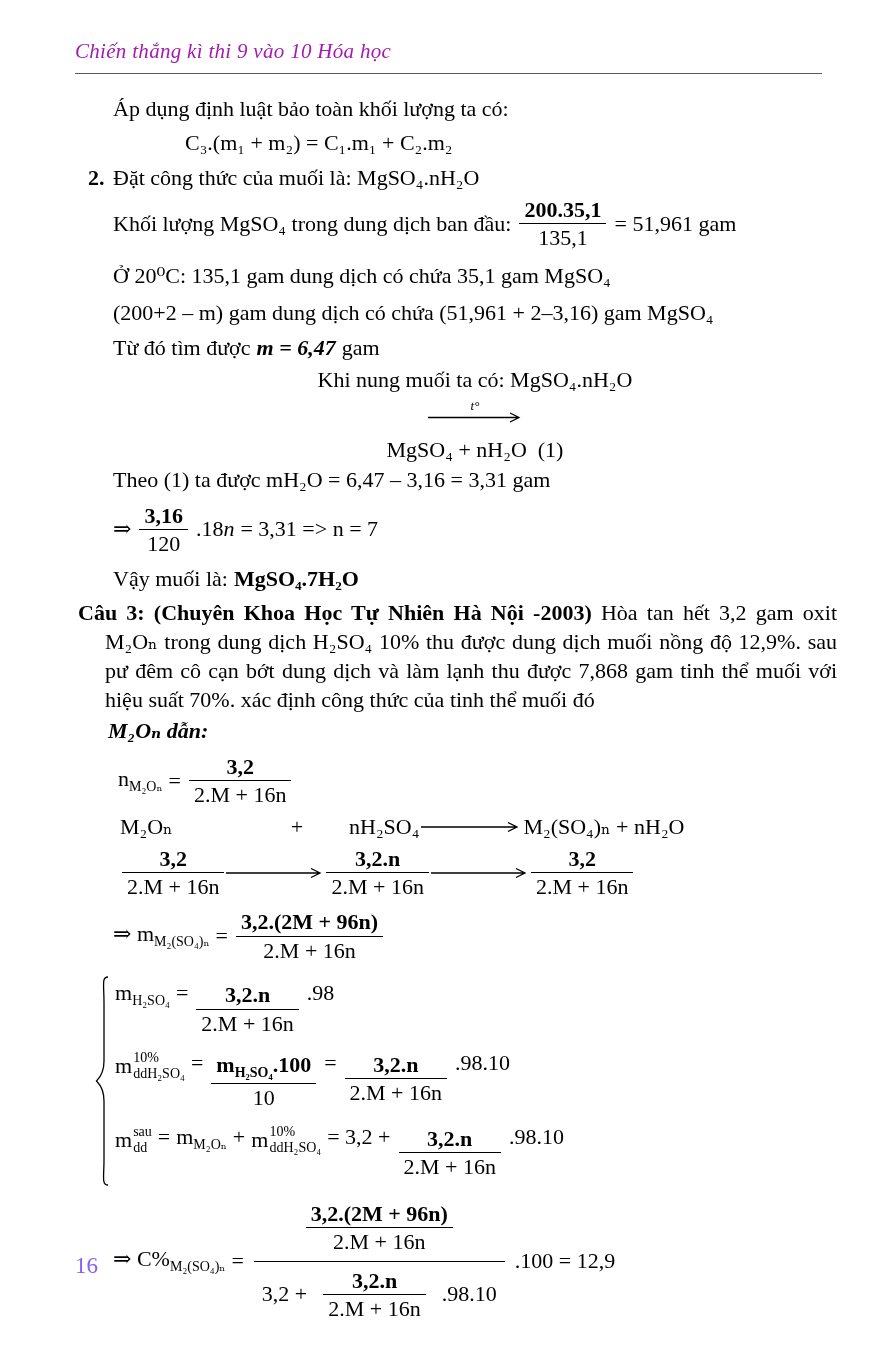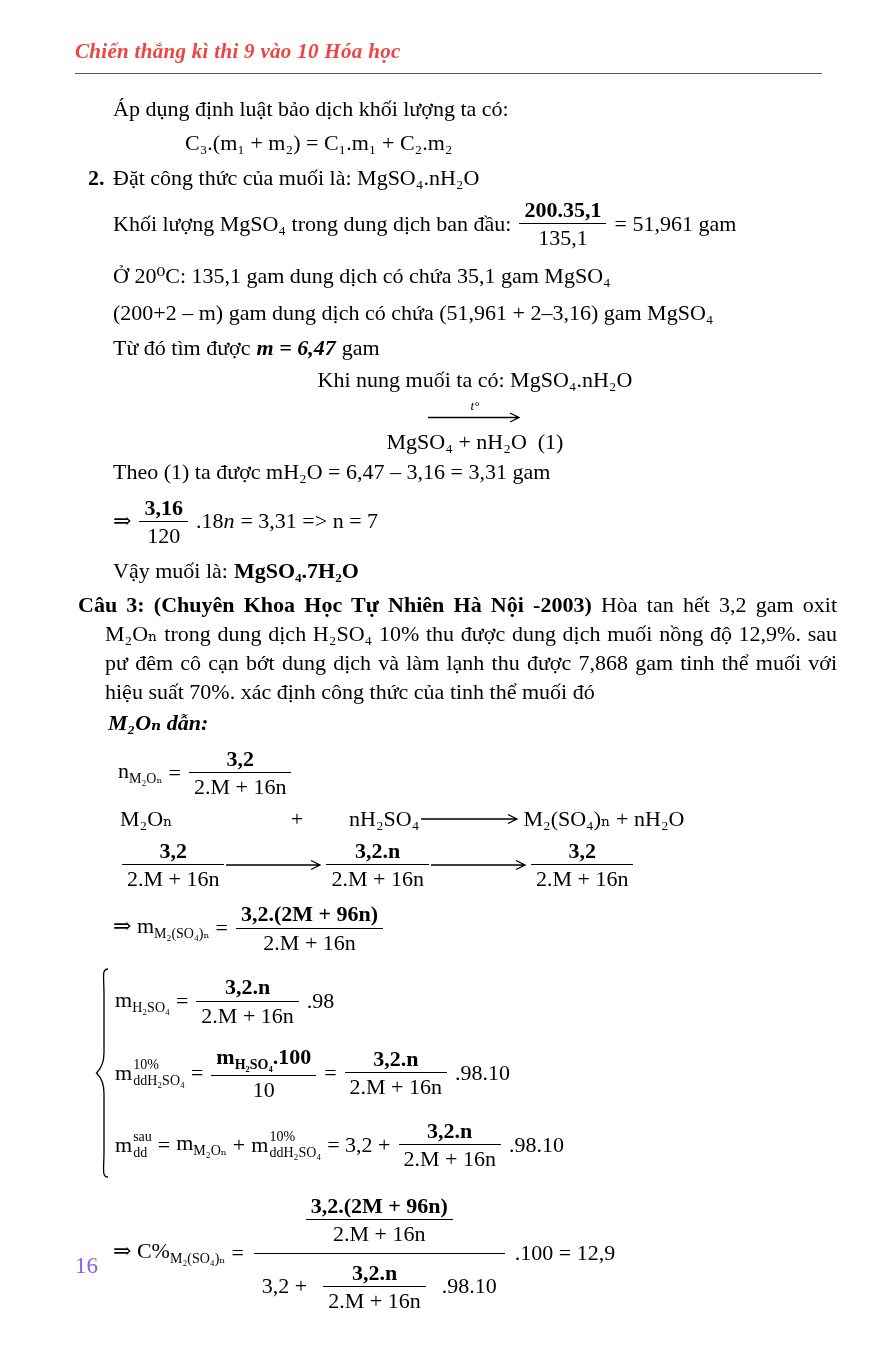--- a/index.html
+++ b/index.html
@@ -1,26 +1,26 @@
 <!DOCTYPE html>
 <html><head>
 <meta charset="utf-8">
 <style>
   html,body{margin:0;padding:0;background:#fff;}
   .page{position:relative;width:895px;height:1346px;background:#ffffff;overflow:hidden;
         font-family:"Liberation Serif","DejaVu Serif",serif;color:#000;font-size:22px;}
   
   .header{position:absolute;top:38px;left:75px;right:73px;padding-bottom:9px;
           border-bottom:1.6px solid #5a5a5a;}
-  .header .title{font-style:italic;font-weight:bold;font-size:21px;color:#ef4444;letter-spacing:.3px;}
+  .header .title{font-style:italic;font-weight:normal;font-size:21px;color:#a21caf;letter-spacing:.3px;}
   
   .content{position:absolute;top:86px;left:113px;right:58px;}
   .line{line-height:30px;}
   .mathline{display:flex;align-items:center;gap:6px;flex-wrap:nowrap;}
-  .pre{white-space:pre;}
+  .pre{white-space:pre;margin-top:8px;}
   
   .frac{display:inline-flex;flex-direction:column;align-items:center;line-height:1.15;margin:2px 2px;}
   .fnum{padding:0 5px 1px;font-weight:bold;}
   .fbar{align-self:stretch;height:0;border-top:1.5px solid #000;}
   .fden{padding:1px 5px 0;}
   sub{font-size:14px;}
   
   .tower{display:inline-flex;flex-direction:column;align-items:flex-start;
          font-size:14px;line-height:1.15;margin-left:1px;}
   
@@ -44,42 +44,42 @@
   .cau3{margin-top:6px;margin-left:-8px;text-indent:-27px;text-align:justify;line-height:29px;}
   .hd{margin-top:2px;font-weight:bold;font-style:italic;margin-left:-5px;}
   .nline{margin-top:6px;margin-left:5px;}
   .rxn{margin-top:4px;margin-left:7px;gap:0;}
   .rxn .sp1{margin-right:118px;}
   .rxn .sp2{margin-right:46px;}
   .flow{margin-top:4px;margin-left:7px;gap:0;}
   .msalt{margin-top:6px;}
   .system{display:flex;align-items:center;margin-top:10px;margin-left:-18px;}
   .sysrows{display:flex;flex-direction:column;gap:12px;margin-left:4px;}
-  .sysrow{display:flex;align-items:center;gap:6px;}
+  .sysrow{display:flex;align-items:flex-start;gap:6px;}
   .cperc{margin-top:12px;}
   .bigfrac{display:inline-flex;flex-direction:column;align-items:center;margin:0 4px;}
   .btop{display:flex;justify-content:center;padding:0 8px 4px;}
   .bbar{align-self:stretch;height:0;border-top:1.6px solid #000;}
   .bbot{display:flex;align-items:center;gap:14px;padding:4px 8px 0;}
   
   .pagenum{position:absolute;left:75px;top:1253px;font-size:23px;color:#8b5cf6;}
   svg{display:block;}
 </style>
 </head>
 <body>
 
 <div class="page">
 
   <div class="header">
     <span class="title">Chiến thắng kì thi 9 vào 10 Hóa học</span>
   </div>
 
   <div class="content">
 
-    <div class="line l1">Áp dụng định luật bảo dịch khối lượng ta có:</div>
+    <div class="line l1">Áp dụng định luật bảo toàn khối lượng ta có:</div>
 
     <div class="line eq1">C₃.(m₁ + m₂) = C₁.m₁ + C₂.m₂</div>
 
     <div class="line item2">
       <span class="numlbl">2.</span>
       <span>Đặt công thức của muối là: MgSO₄.nH₂O</span>
     </div>
 
     <div class="mathline khoi">
       <span>Khối lượng MgSO₄ trong dung dịch ban đầu:</span>

